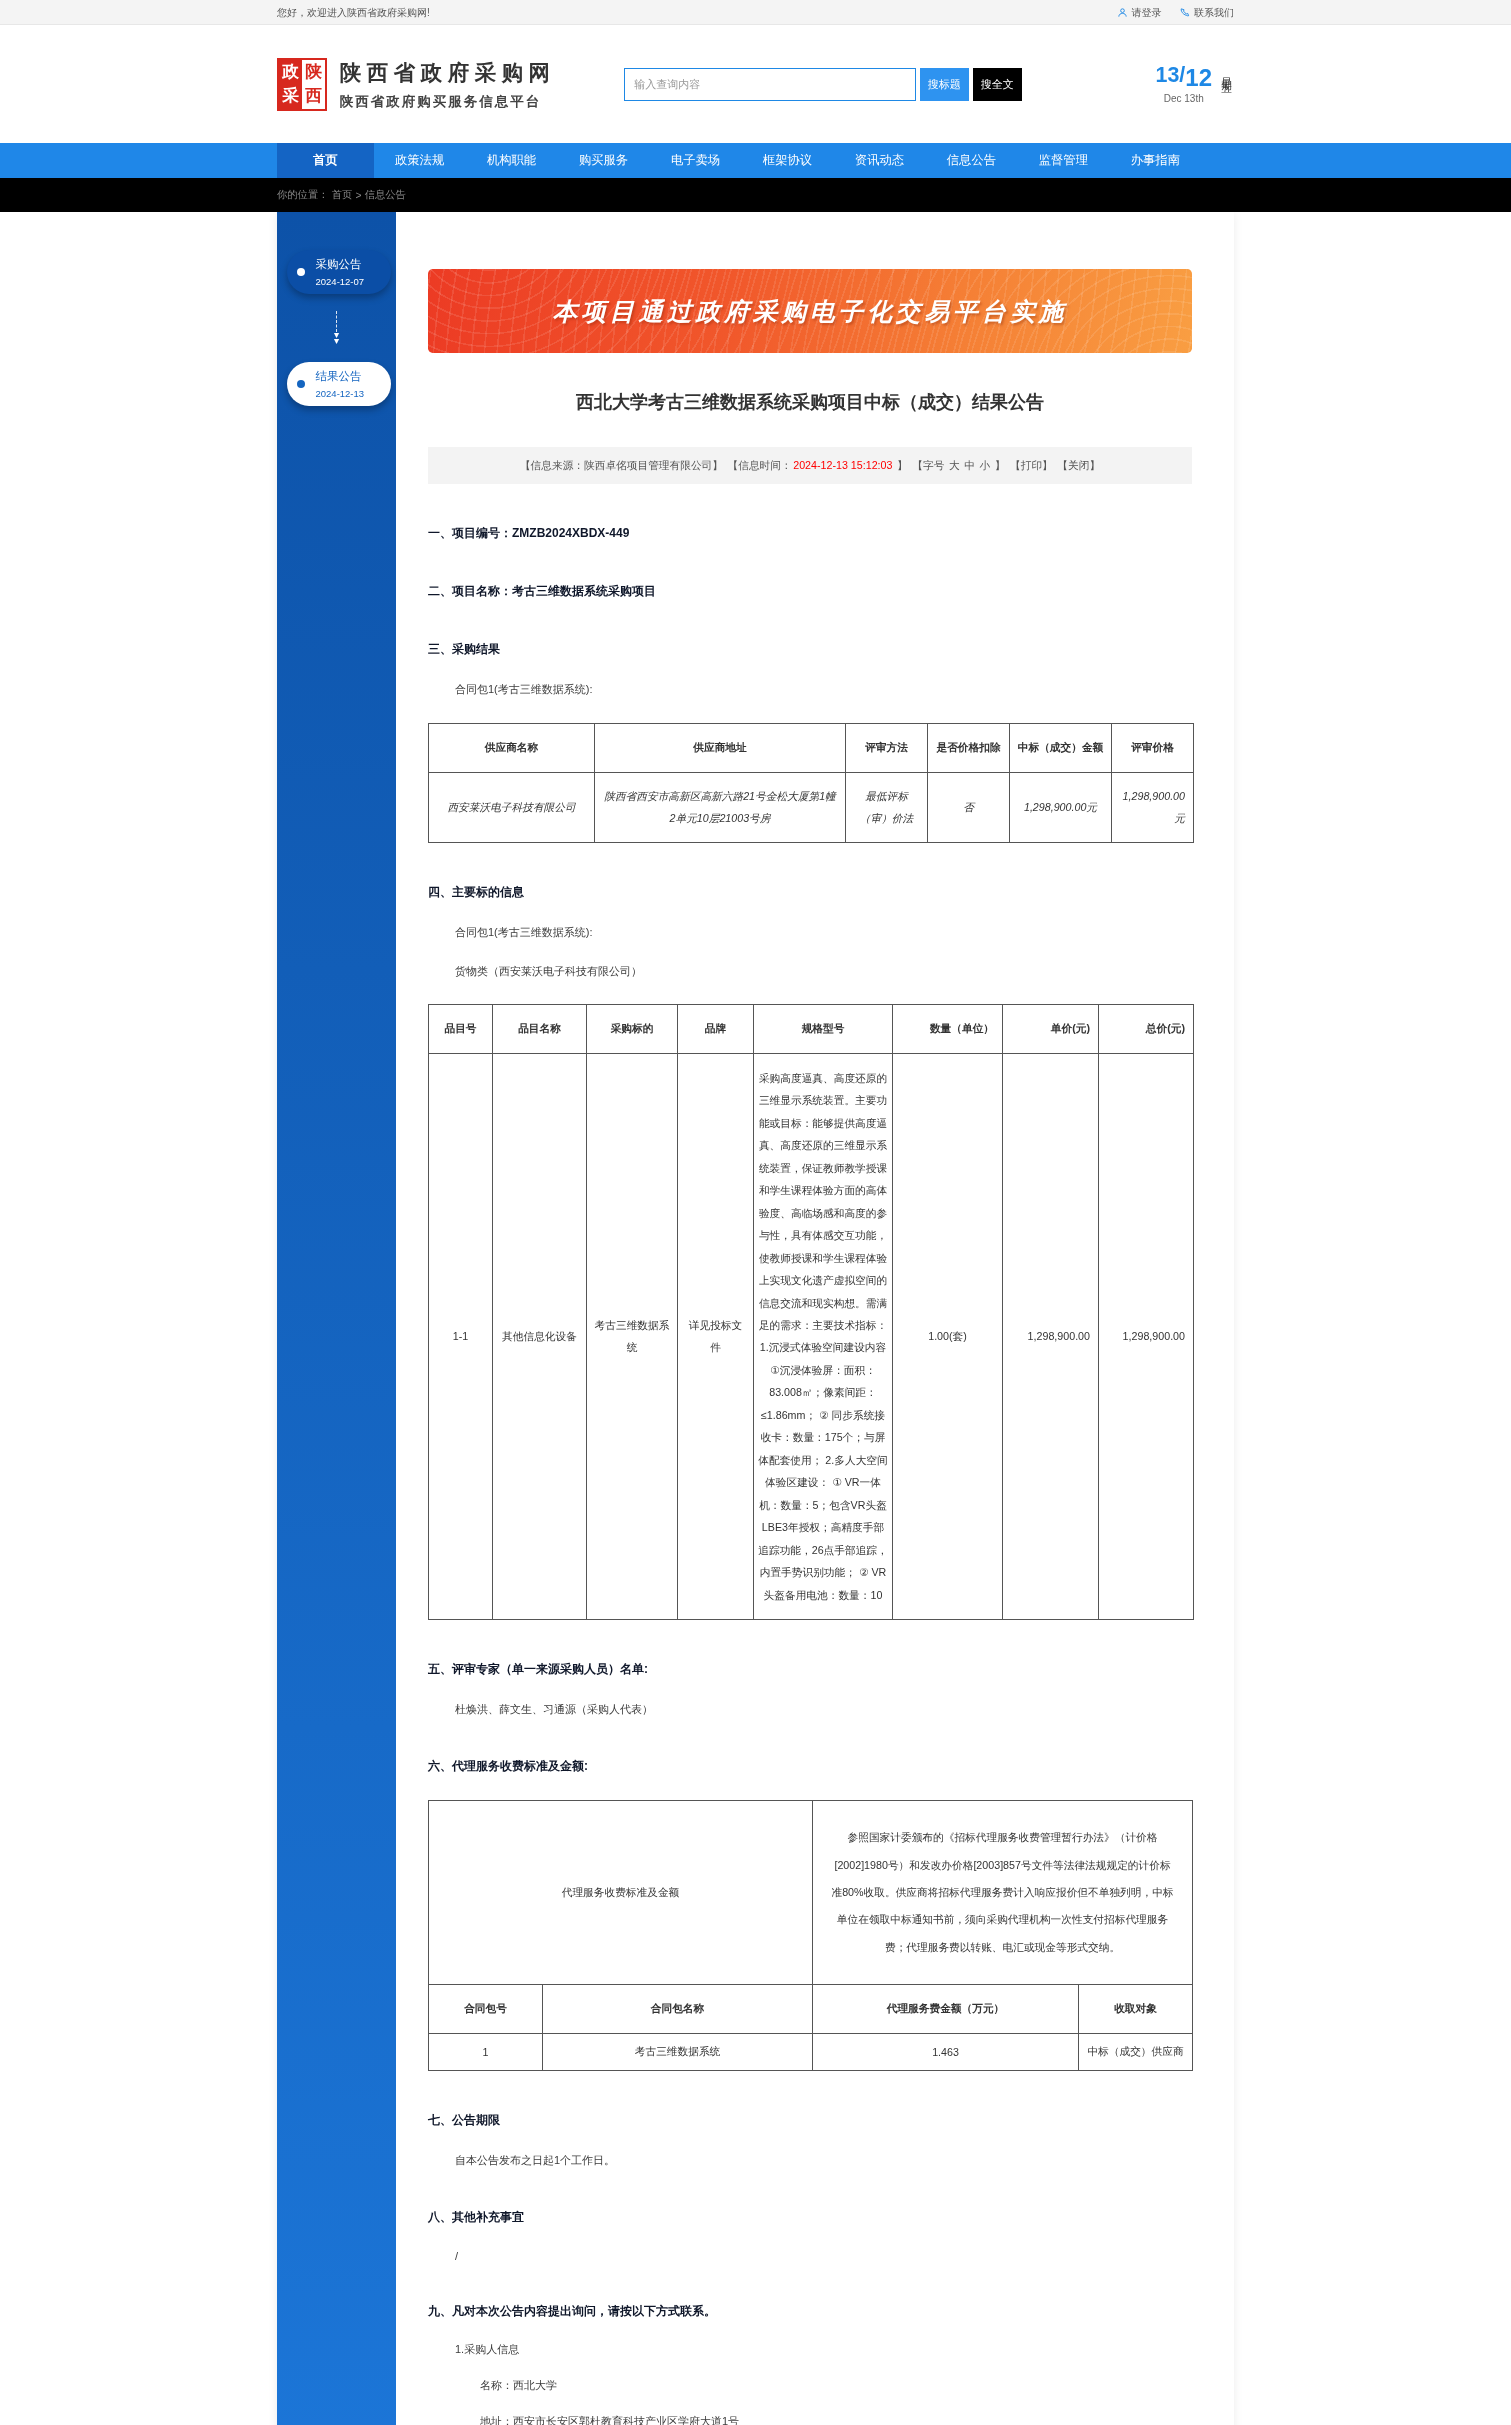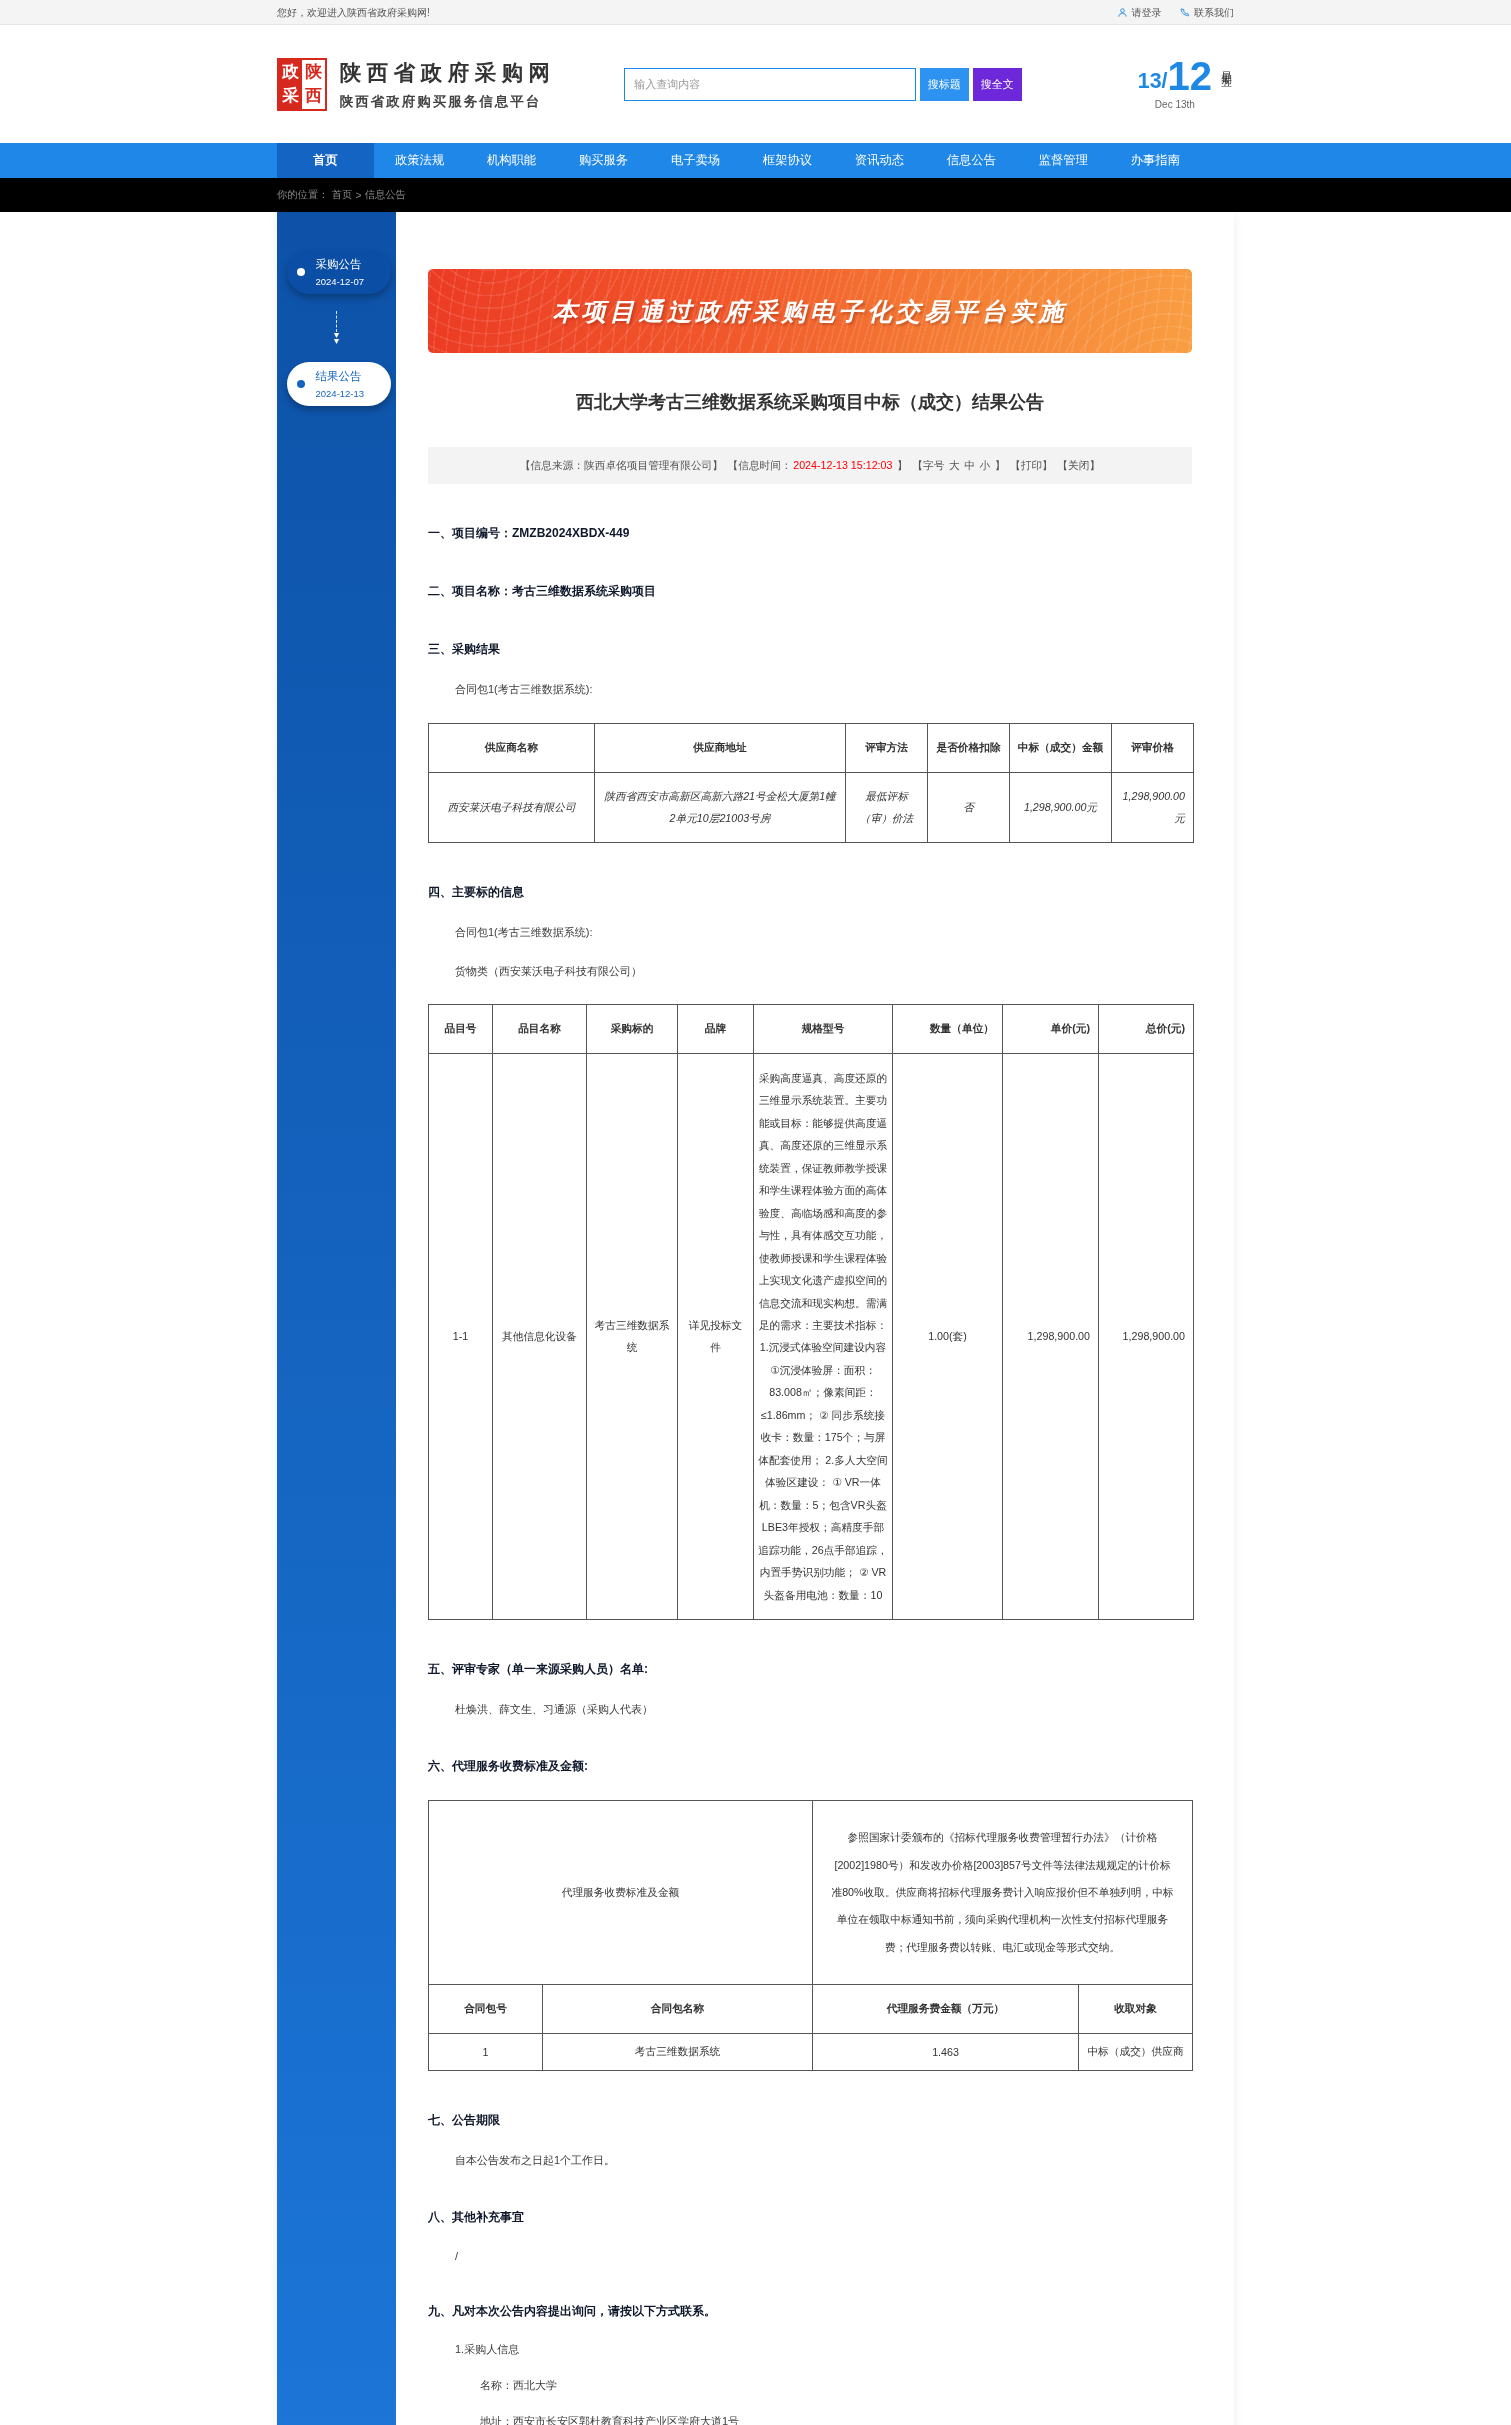--- a/index.html
+++ b/index.html
@@ -25,26 +25,26 @@
   .seal .sl{background:var(--c-seal);color:#fff;}
   .seal .sr{background:#fff;color:var(--c-seal);}
   .site-titles{margin-left:12.7px;}
   .site-name{font-size:21.4px;font-weight:bold;letter-spacing:5.6px;color:#333;}
   .site-sub{font-size:13.5px;color:#444;letter-spacing:2px;margin-top:6.4px;font-weight:bold;}
   .search-wrap{margin-left:68px;display:flex;align-items:stretch;height:33px;}
   .search-input{width:292px;border:1.6px solid var(--c-accent);padding:0 9.5px;font-size:11px;color:#333;outline:none;}
   .search-input::placeholder{color:#999;}
   .search-btn{border:none;color:#fff;font-size:11px;cursor:pointer;margin-left:4px;padding:8px 8px;font-family:inherit;}
   .btn-title{background:#2e93f0;}
-  .btn-full{background:#6d28d9;}
+  .btn-full{background:#000000;}
   .date-block{margin-left:auto;display:flex;align-items:flex-start;}
   .date-main{text-align:center;}
   .date-nums{display:flex;align-items:flex-end;color:var(--c-accent);font-weight:bold;}
   .d-prefix{font-size:21.4px;line-height:1;margin-bottom:2.4px;}
-  .d-day{font-size:40px;line-height:0.9;}
+  .d-day{font-size:24px;line-height:0.9;}
   .date-en{font-size:10px;color:#666;margin-top:4.8px;}
   .weekday{writing-mode:vertical-rl;font-size:10.7px;color:#333;letter-spacing:3.2px;margin-left:8px;margin-top:3.2px;}
 
   
   .nav{background:var(--c-nav);height:35px;}
   .nav-inner{display:flex;align-items:stretch;height:35px;}
   .nav-item{color:#fff;font-size:12.3px;line-height:35px;padding:0 21.4px;cursor:pointer;text-decoration:none;white-space:nowrap;}
   .nav-item.active{background:var(--c-nav-active);padding:0 36px;font-weight:bold;}
 
   

